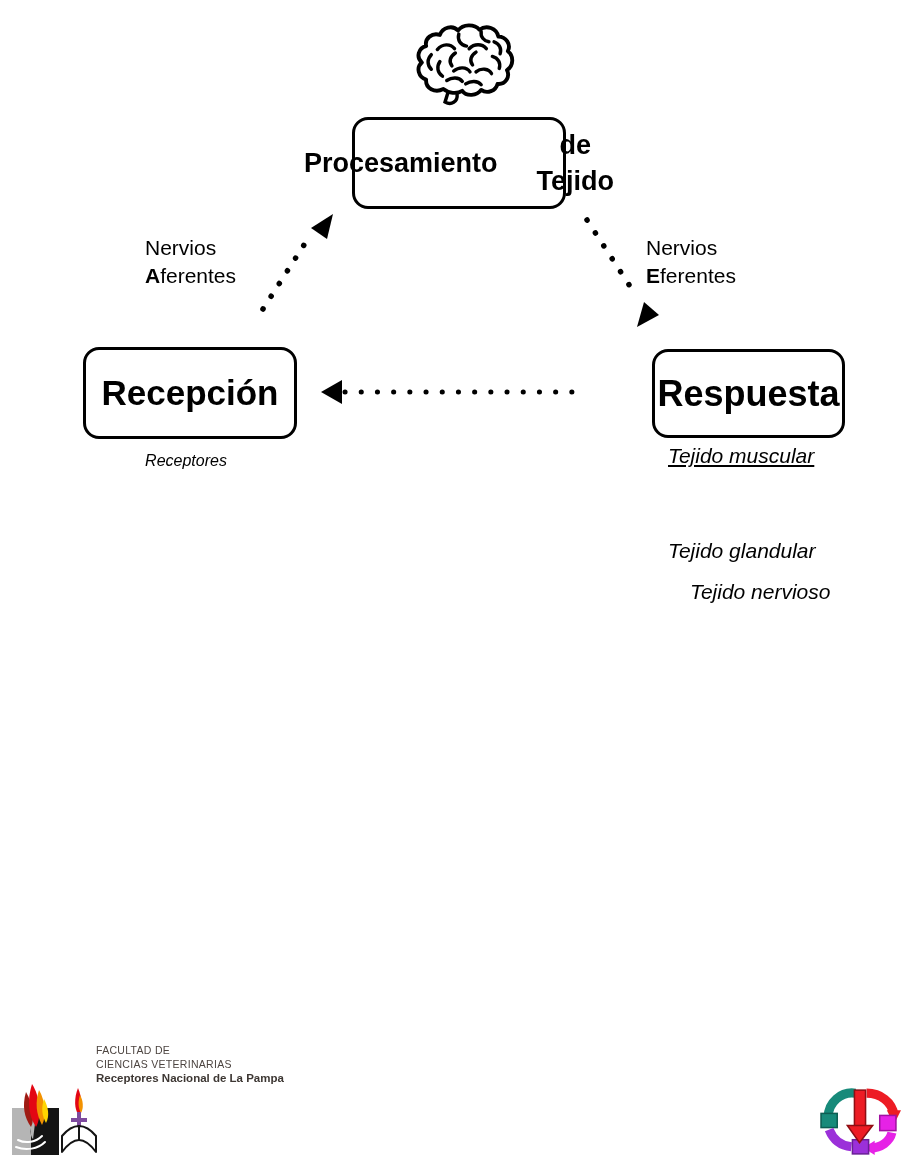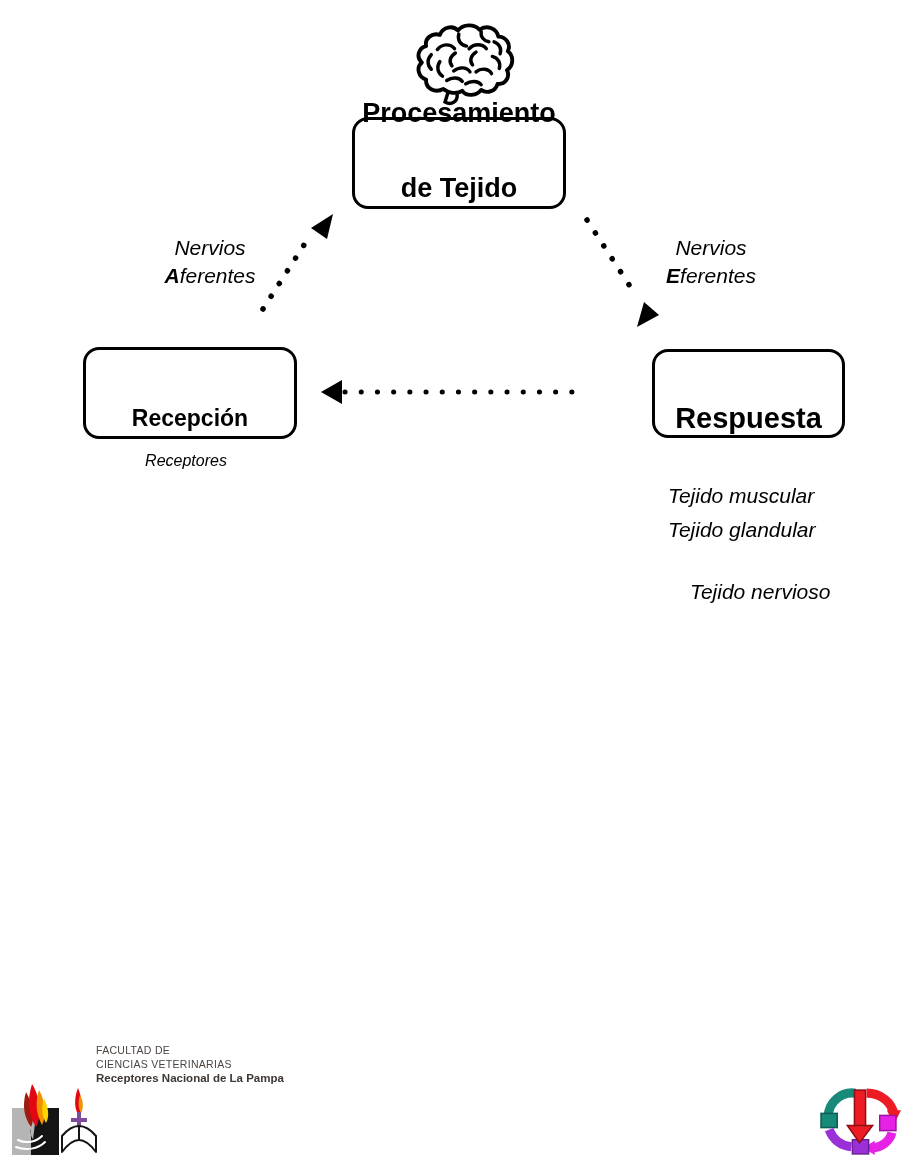--- a/index.html
+++ b/index.html
@@ -3,35 +3,35 @@
 <meta charset="utf-8">
 <style>
   html,body{margin:0;padding:0;}
   body{
     width:904px;height:1158px;position:relative;background:#ffffff;
     font-family:"Liberation Sans",sans-serif;color:#000;overflow:hidden;
   }
   #arrow-layer{position:absolute;left:0;top:0;width:904px;height:1158px;pointer-events:none;}
   .box{
     position:absolute;background:#fff;border:3.5px solid #000;border-radius:16px;
-    display:flex;flex-direction:column;justify-content:flex-end;align-items:center;
+    display:flex;flex-direction:row;justify-content:center;align-items:center;
     font-weight:bold;text-align:center;gap:39px;
   }
   #box-processing{left:352px;top:117px;width:208px;height:86px;font-size:27px;line-height:36px;}
-  #box-reception{left:83px;top:347px;width:208px;height:86px;font-size:23px;line-height:36px;}
-  #box-response{left:652px;top:349px;width:187px;height:83px;font-size:29px;}
-  .nerve-label{position:absolute;font-style:italic;font-size:21px;line-height:28px;text-align:center;width:130px;}
+  #box-reception{left:83px;top:347px;width:208px;height:86px;font-size:35px;line-height:36px;}
+  #box-response{left:652px;top:349px;width:187px;height:83px;font-size:36px;}
+  .nerve-label{position:absolute;font-size:21px;line-height:28px;width:130px;}
   #label-afferent{left:145px;top:234px;}
   #label-efferent{left:646px;top:234px;}
   .nerve-label b{font-weight:bold;}
   #caption-receptores{position:absolute;left:96px;top:452px;width:180px;text-align:center;
     font-style:italic;font-size:16px;}
   .tejido{position:absolute;left:668px;font-style:italic;font-size:21px;}
-  #tejido-0{top:484px;}
-  #tejido-1{top:518px;}
+  #tejido-0{top:444px;text-decoration:underline;}
+  #tejido-1{top:539px;}
   #tejido-2{top:580px;margin-left:22px;}
   #brain{position:absolute;left:414px;top:22px;width:112px;height:86px;}
   #unlpam-logo{position:absolute;left:10px;top:1082px;width:90px;height:76px;}
   #faculty-text{position:absolute;left:96px;top:1044px;color:#4c4440;}
   .fac-line{font-size:10.5px;line-height:13.5px;letter-spacing:.3px;}
   .fac-bold{font-size:11.5px;line-height:15px;font-weight:bold;color:#3d3733;}
   #cycle-logo{position:absolute;left:819px;top:1087px;width:82px;height:69px;}
 </style>
 </head>
 <body>

